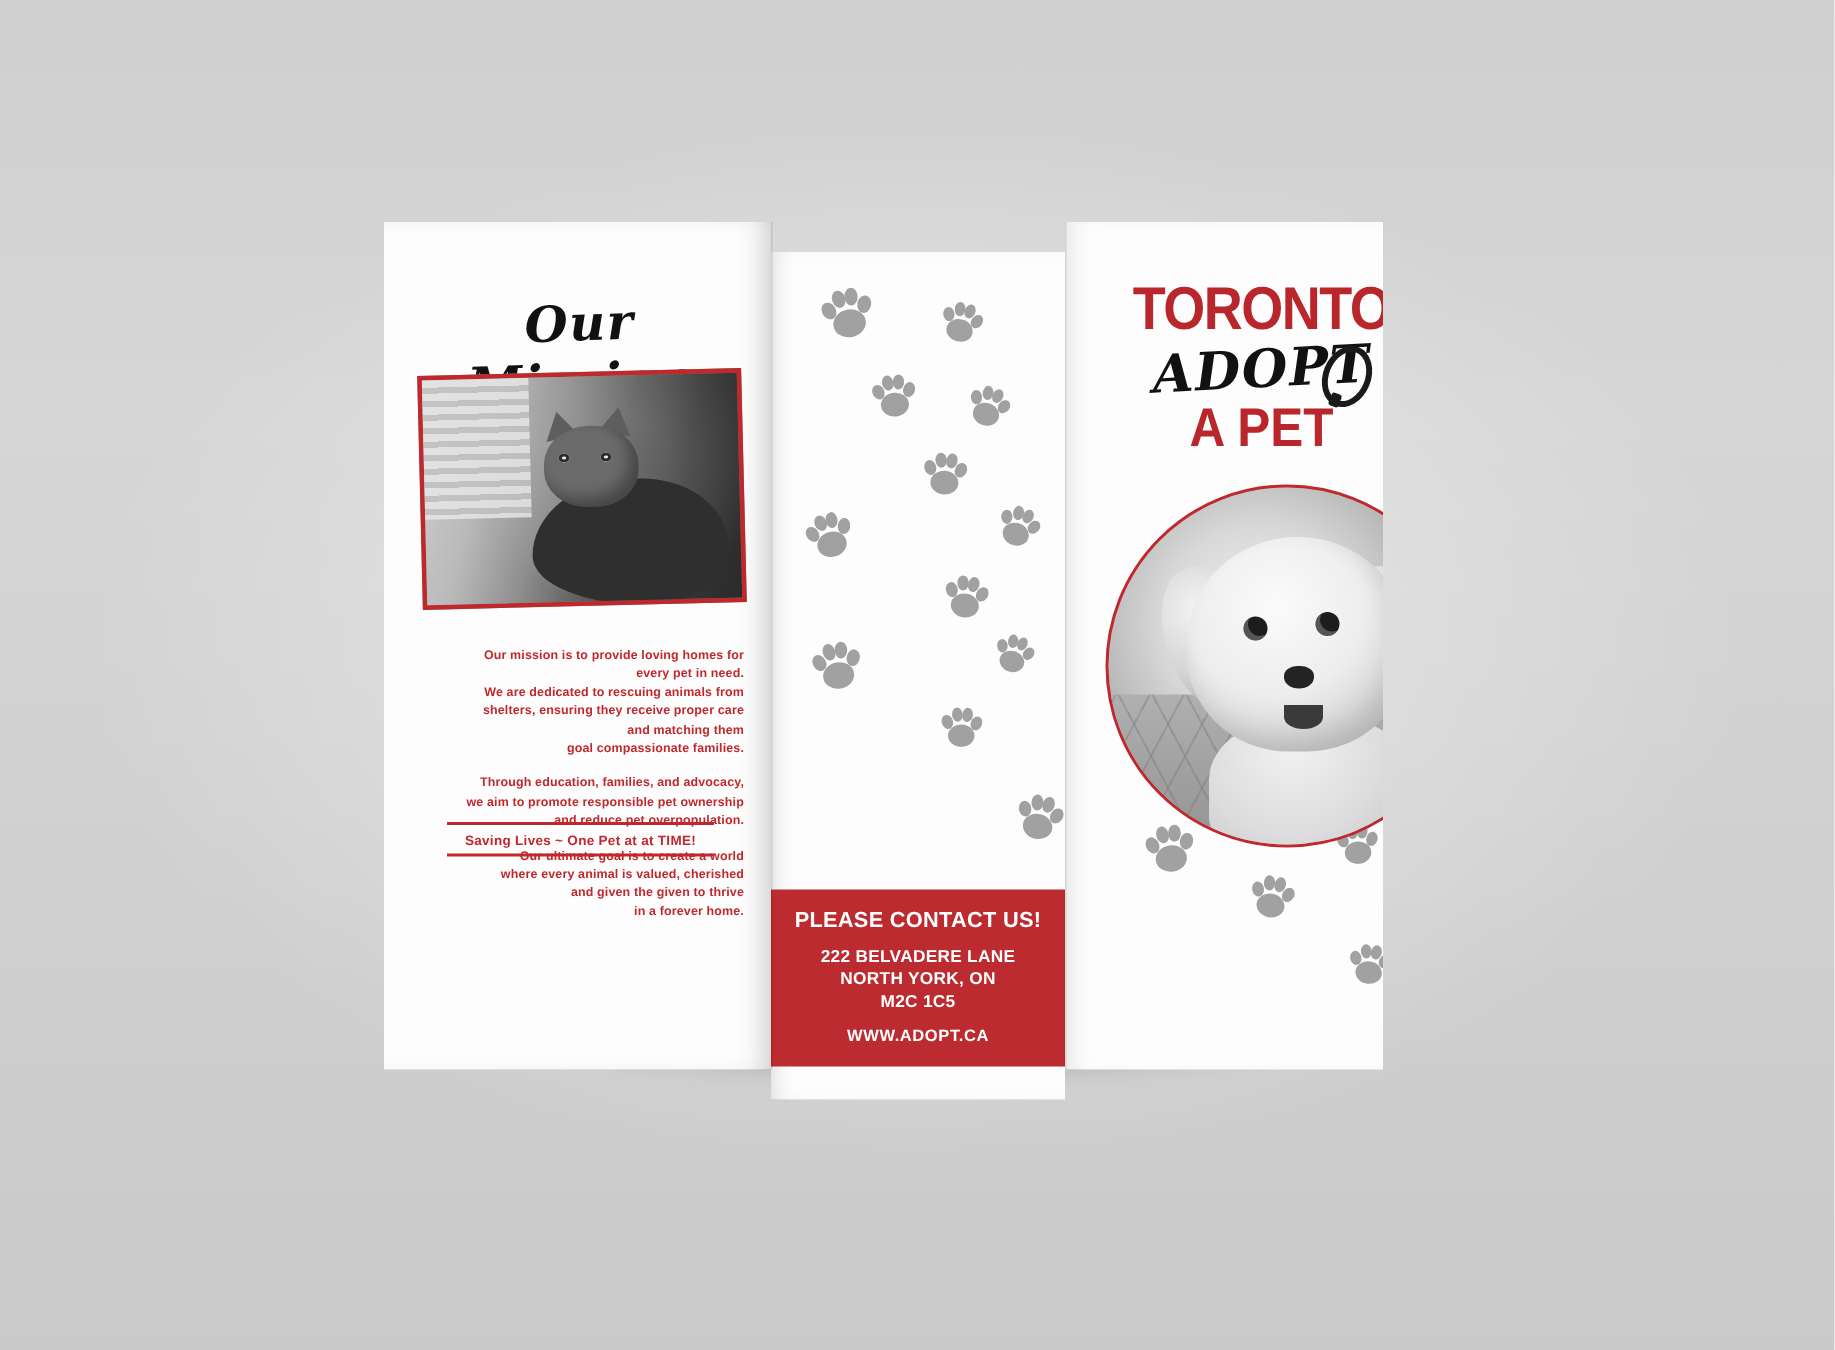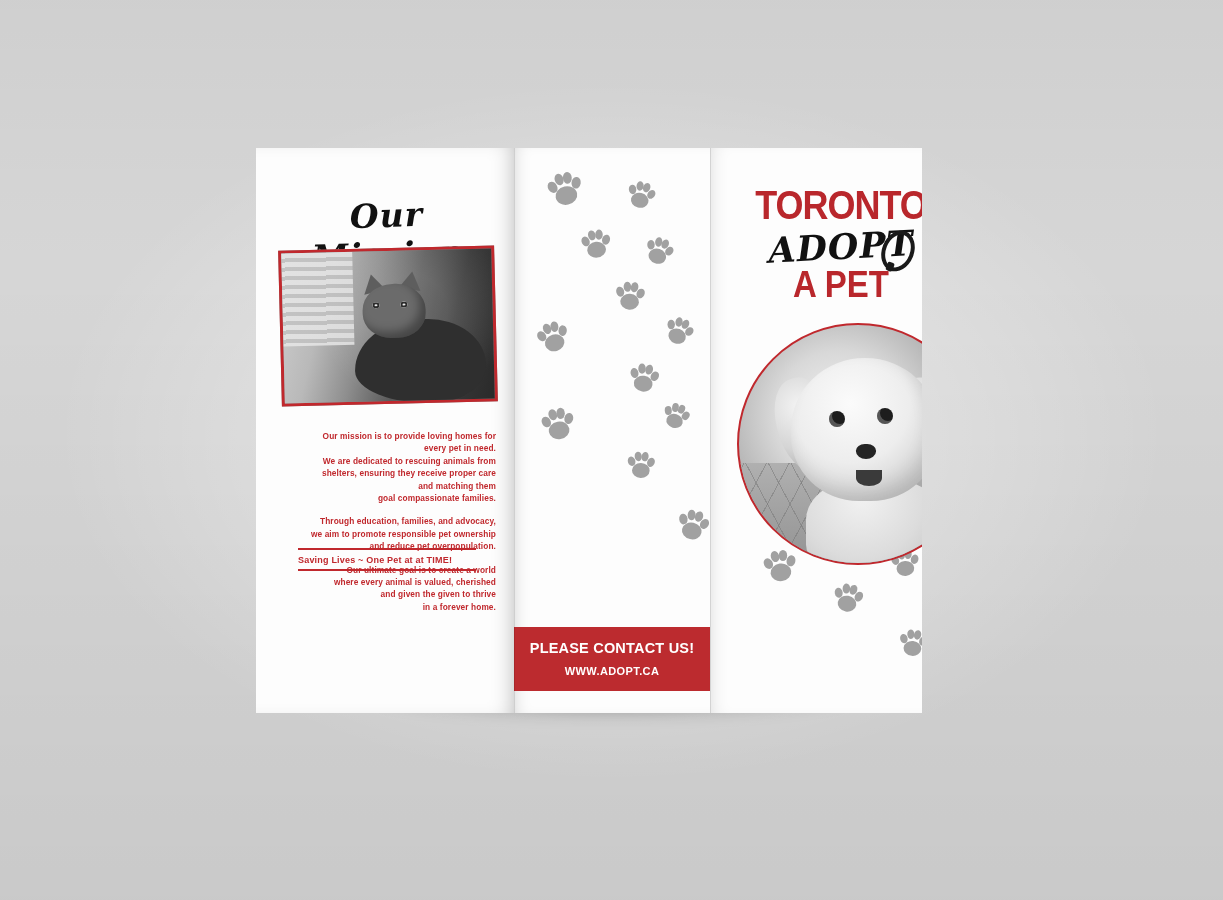--- a/index.html
+++ b/index.html
@@ -52,20 +52,21 @@
   
   #panel-left {
     left: 0;
     width: 258px;
     box-shadow: inset -14px 0 22px -14px rgba(0,0,0,0.28);
   }
   #panel-mid {
     left: 258px;
     width: 196px;
     box-shadow: inset 10px 0 18px -12px rgba(0,0,0,0.22);
+    margin-top: 20px;
   }
   #panel-right {
     left: 454px;
     width: 212px;
     box-shadow: inset 12px 0 20px -14px rgba(0,0,0,0.18);
   }
 
   
   #brochure-shadow {
     position: absolute;
@@ -184,20 +185,21 @@
     letter-spacing: 0.1px;
   }
   .mission-body p { margin: 0 0 11px 0; }
   .mission-body p:last-child { margin-bottom: 0; }
 
   .tagline-wrap {
     position: absolute;
     left: 42px;
     top: 400px;
     width: 178px;
+    text-align: center;
   }
   .tagline-rule {
     height: 2px;
     background: #c0282d;
     margin-bottom: 5px;
   }
   .tagline-text {
     color: #c0282d;
     font-weight: 700;
     font-size: 9px;
@@ -559,20 +561,25 @@
               <ellipse cx="22" cy="40" rx="11" ry="14" fill="#9a9a9a" transform="rotate(-20 22 40)"></ellipse>
               <ellipse cx="41" cy="25" rx="10.5" ry="14" fill="#9a9a9a" transform="rotate(-8 41 25)"></ellipse>
               <ellipse cx="61" cy="25" rx="10.5" ry="14" fill="#9a9a9a" transform="rotate(8 61 25)"></ellipse>
               <ellipse cx="79" cy="41" rx="11" ry="14" fill="#9a9a9a" transform="rotate(22 79 41)"></ellipse>
             </svg>
           </div>
         </div>
 
       <div class="contact-block">
         <div class="contact-title">PLEASE CONTACT US!</div>
+        <div class="contact-line">
+          <span>222 BELVADERE LANE</span><br>
+          <span>NORTH YORK, ON</span><br>
+          <span>M2C 1C5</span>
+        </div>
         <div class="contact-url">WWW.ADOPT.CA</div>
       </div>
     </div>
 
     <div class="panel" id="panel-right">
 
       <div id="paws-right">
           <div class="paw" style="left: 50px; top: 398px; transform: rotate(-8deg);">
             <svg width="40" height="40" viewBox="0 0 100 100">
               <ellipse cx="50" cy="66" rx="26" ry="22" fill="#9a9a9a"></ellipse>

